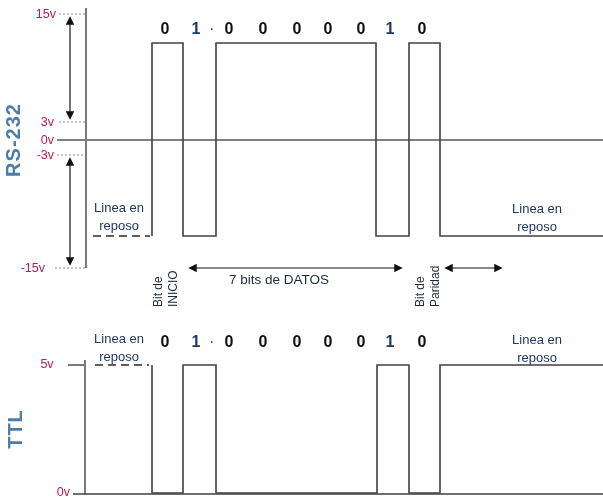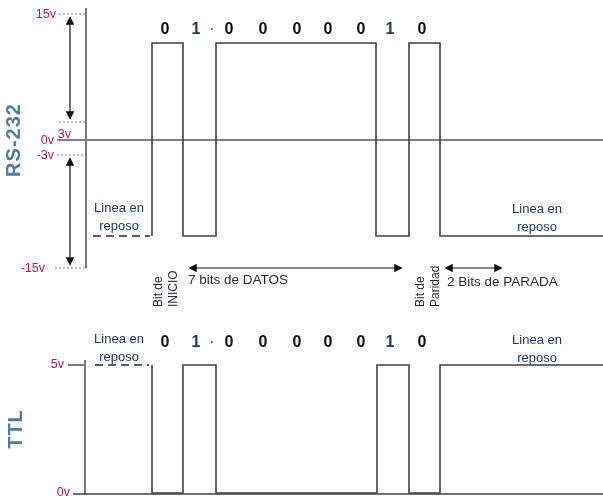--- a/index.html
+++ b/index.html
@@ -65,26 +65,26 @@
     <line x1="95" y1="365" x2="149" y2="365" stroke="#2b2b2b" stroke-width="1.6" stroke-dasharray="8 5"></line>
 
     <path d="M152,365 L152,493 L183,493 L183,365 L216,365 L216,493 L377,493
              L377,365 L409,365 L409,493 L440,493 L440,365 L603,365" fill="none" stroke="#404040" stroke-width="1.6"></path>
   </svg>
 
   <div class="sysname" style="left:-32px;top:127px;width:94px;height:26px;">RS-232</div>
   <div class="sysname" style="left:-7px;top:416px;width:48px;height:26px;">TTL</div>
 
   <div class="txt vlabel" style="left:18px;top:7px;width:38px;">15v</div>
-  <div class="txt vlabel" style="left:20px;top:127px;width:34px;margin-left:17px;">3v</div>
+  <div class="txt vlabel" style="left:20px;top:115px;width:34px;">3v</div>
   <div class="txt vlabel" style="left:20px;top:133px;width:34px;">0v</div>
   <div class="txt vlabel" style="left:20px;top:148px;width:34px;">-3v</div>
   <div class="txt vlabel" style="left:5px;top:261px;width:40px;">-15v</div>
 
-  <div class="txt vlabel" style="left:30px;top:357px;width:34px;">5v</div>
+  <div class="txt vlabel" style="left:30px;top:357px;width:34px;text-align:center;">5v</div>
   <div class="txt vlabel" style="left:36px;top:485px;width:34px;">0v</div>
 
   <div>
     <span class="bit" style="left:165px;top:20px;">0</span>
     <span class="bit one" style="left:196px;top:20px;">1</span>
     <span class="dotsep" style="left:212px;top:23px;">·</span>
     <span class="bit" style="left:229px;top:20px;">0</span>
     <span class="bit" style="left:263px;top:20px;">0</span>
     <span class="bit" style="left:297px;top:20px;">0</span>
     <span class="bit" style="left:328px;top:20px;">0</span>
@@ -105,17 +105,16 @@
     <span class="bit one" style="left:390px;top:333px;">1</span>
     <span class="bit" style="left:422px;top:333px;">0</span>
   </div>
 
   <div class="idle" style="left:89px;top:199px;width:60px;">Linea en reposo</div>
   <div class="idle" style="left:505px;top:200px;width:64px;">Linea en reposo</div>
   <div class="idle" style="left:89px;top:330px;width:60px;">Linea en reposo</div>
   <div class="idle" style="left:505px;top:331px;width:64px;">Linea en reposo</div>
 
   <div class="sideways" style="left:136px;top:260px;width:62px;height:32px;">Bit de INICIO</div>
-  <div class="note" style="left:188px;top:272px;width:216px;">7 bits de DATOS</div>
+  <div class="note" style="left:171px;top:272px;width:216px;text-align:center;">7 bits de DATOS</div>
   <div class="sideways" style="left:400px;top:262px;width:58px;height:32px;">Bit de Paridad</div>
-  <div class="note" style="left:447px;top:274px;width:125px;">2 Bits de PARADA</div>
 
 </div>
 
 </body></html>

